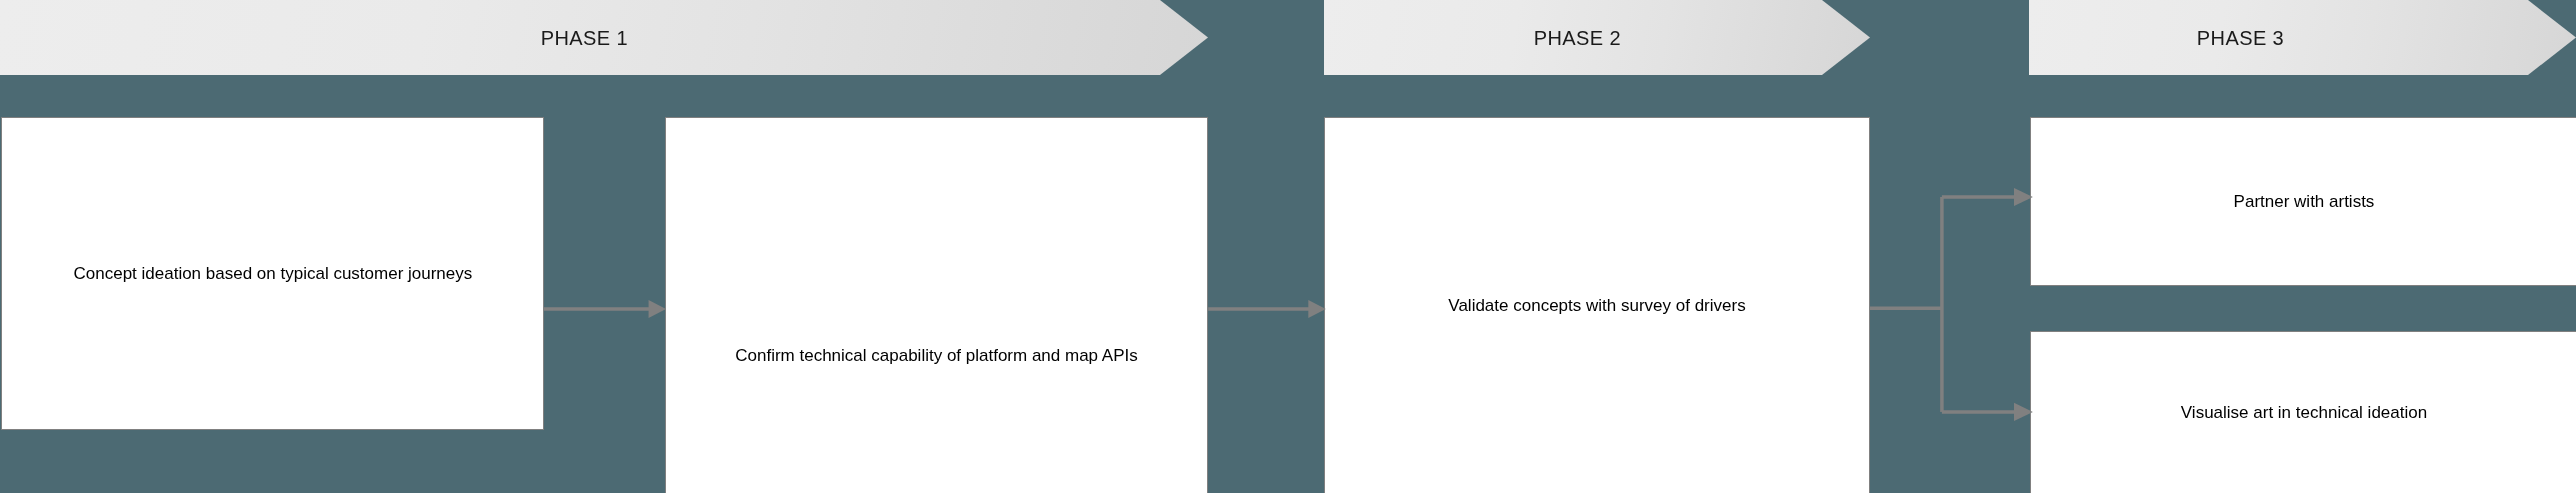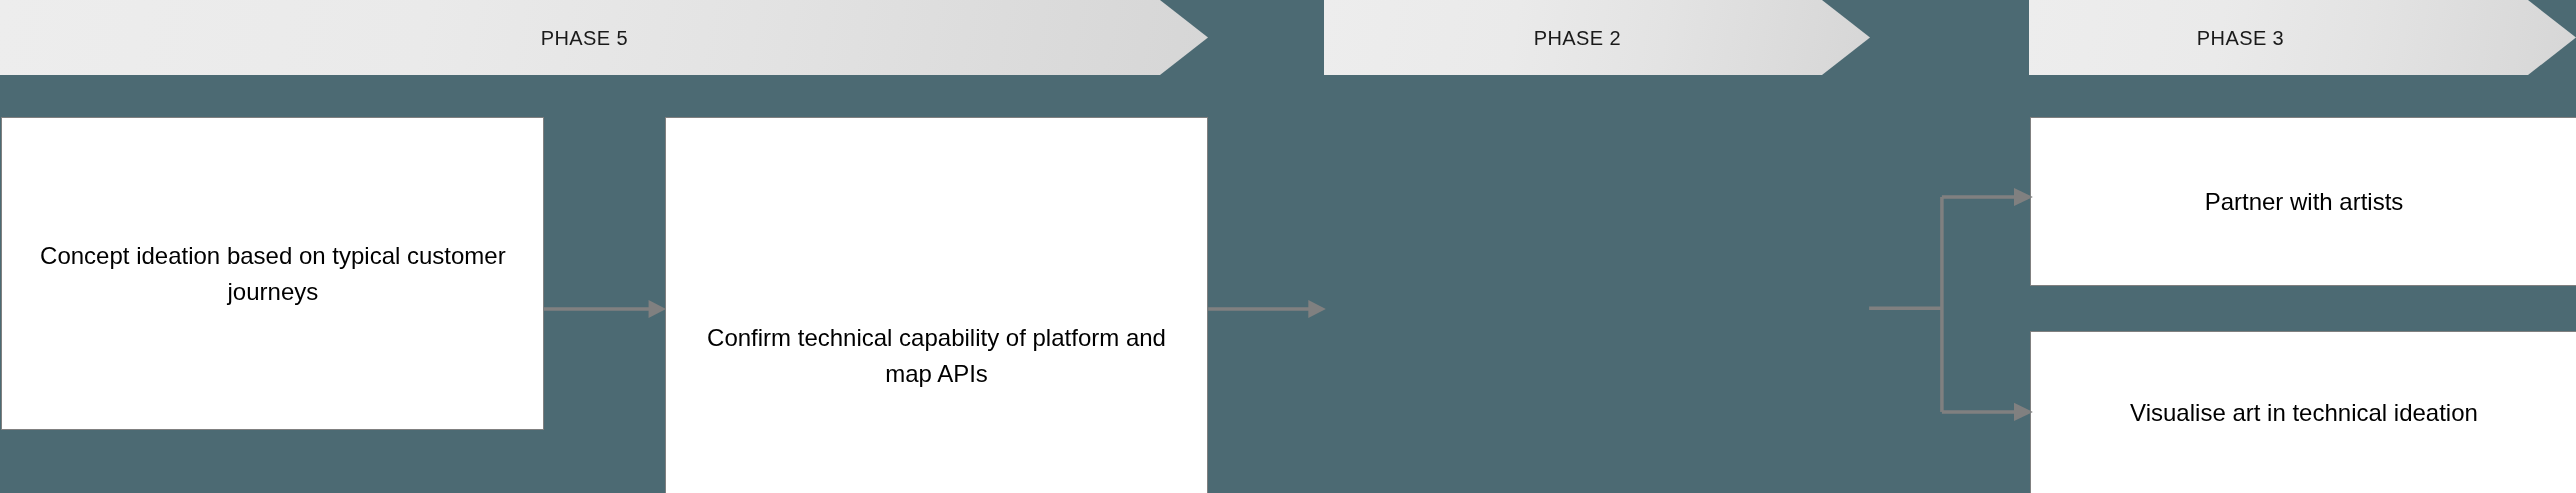--- a/index.html
+++ b/index.html
@@ -60,21 +60,21 @@
     position: absolute;
     background: #ffffff;
     border: 1.4px solid #808080;
     box-sizing: border-box;
     display: flex;
     align-items: center;
     justify-content: center;
     text-align: center;
   }
   .process-box .box-text {
-    font-size: 24px;
+    font-size: 17px;
     line-height: 1.48;
     color: #000000;
     padding: 0 18px;
   }
 
   #box-concept-ideation   { left: 1.4px;    top: 117px; width: 543px;  height: 313px; }
   #box-confirm-technical  { left: 665px;  top: 117px; width: 543px;  height: 477px; }
   #box-validate-concepts  { left: 1324px; top: 117px; width: 546px;  height: 377px; }
   #box-partner-artists    { left: 2030px; top: 117px; width: 548px;  height: 169px; }
   #box-visualise-art      { left: 2030px; top: 331px; width: 548px;  height: 163px; }
@@ -86,39 +86,42 @@
   #arrow-1-2 { left: 544px;  top: 295px; width: 122px; height: 28px; }
   #arrow-2-3 { left: 1208px; top: 295px; width: 118px; height: 28px; }
   #branch-connector { left: 1869px; top: 183px; width: 164px; height: 245px; }
 </style>
 </head>
 <body>
 
 <div id="canvas">
 
   <div class="phase-banner" id="phase-1">
-    <span class="phase-label">PHASE 5</span>
+    <span class="phase-label">PHASE 1</span>
   </div>
 
   <div class="phase-banner" id="phase-2">
     <span class="phase-label">PHASE 2</span>
   </div>
 
   <div class="phase-banner" id="phase-3">
     <span class="phase-label">PHASE 3</span>
   </div>
 
   <div class="process-box" id="box-concept-ideation">
     <span class="box-text">Concept ideation based on typical customer journeys</span>
   </div>
 
   <div class="process-box" id="box-confirm-technical">
     <span class="box-text">Confirm technical capability of platform and map APIs</span>
   </div>
 
+  <div class="process-box" id="box-validate-concepts">
+    <span class="box-text">Validate concepts with survey of drivers</span>
+  </div>
 
   <div class="process-box" id="box-partner-artists">
     <span class="box-text">Partner with artists</span>
   </div>
 
   <div class="process-box" id="box-visualise-art">
     <span class="box-text">Visualise art in technical ideation</span>
   </div>
 
   <svg class="connector" id="arrow-1-2" viewBox="0 0 175 40" width="122" height="28">

